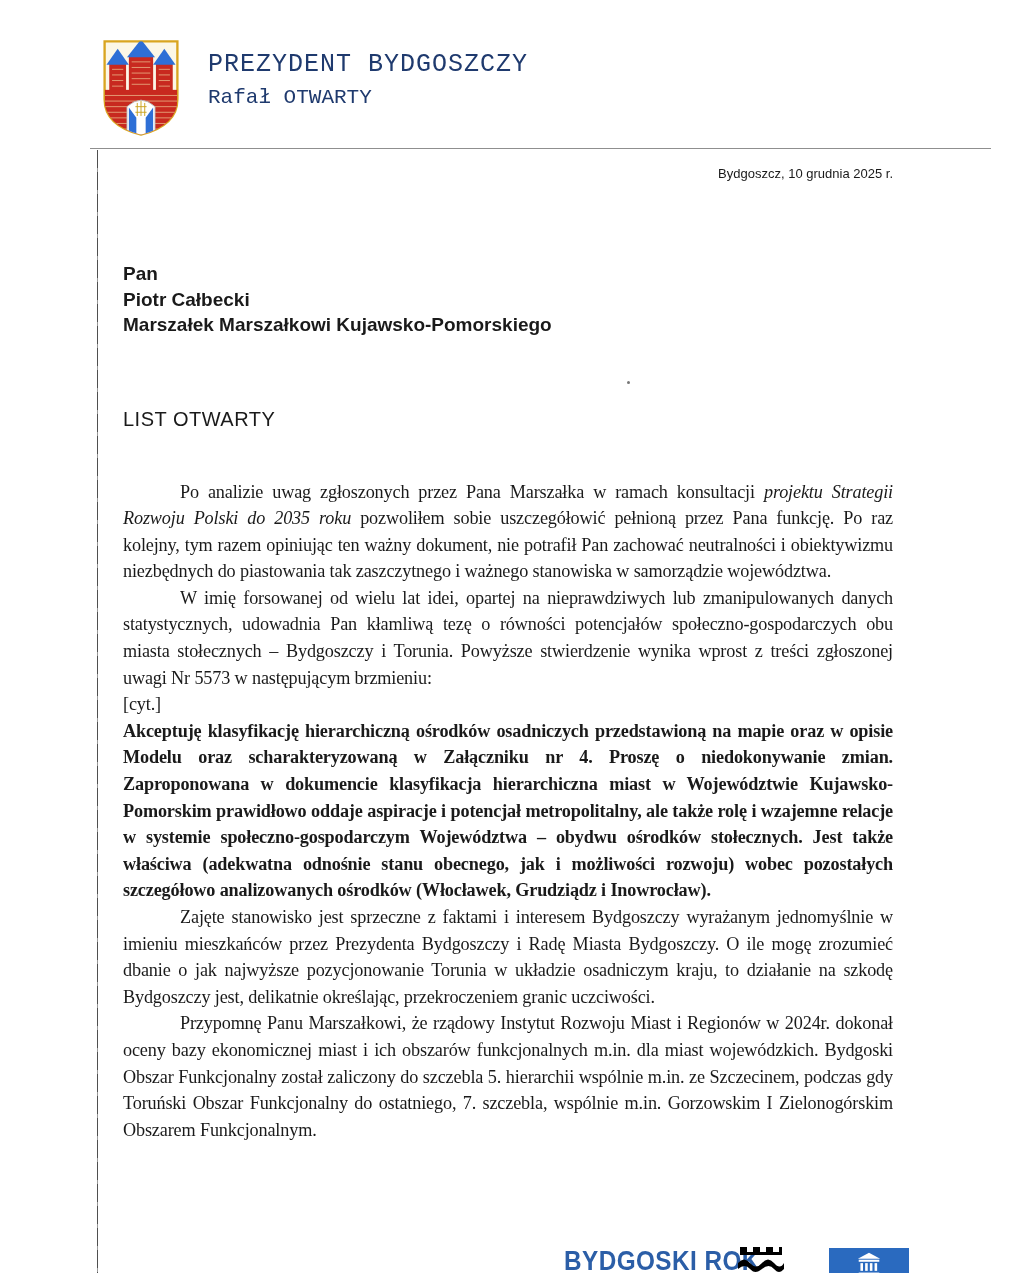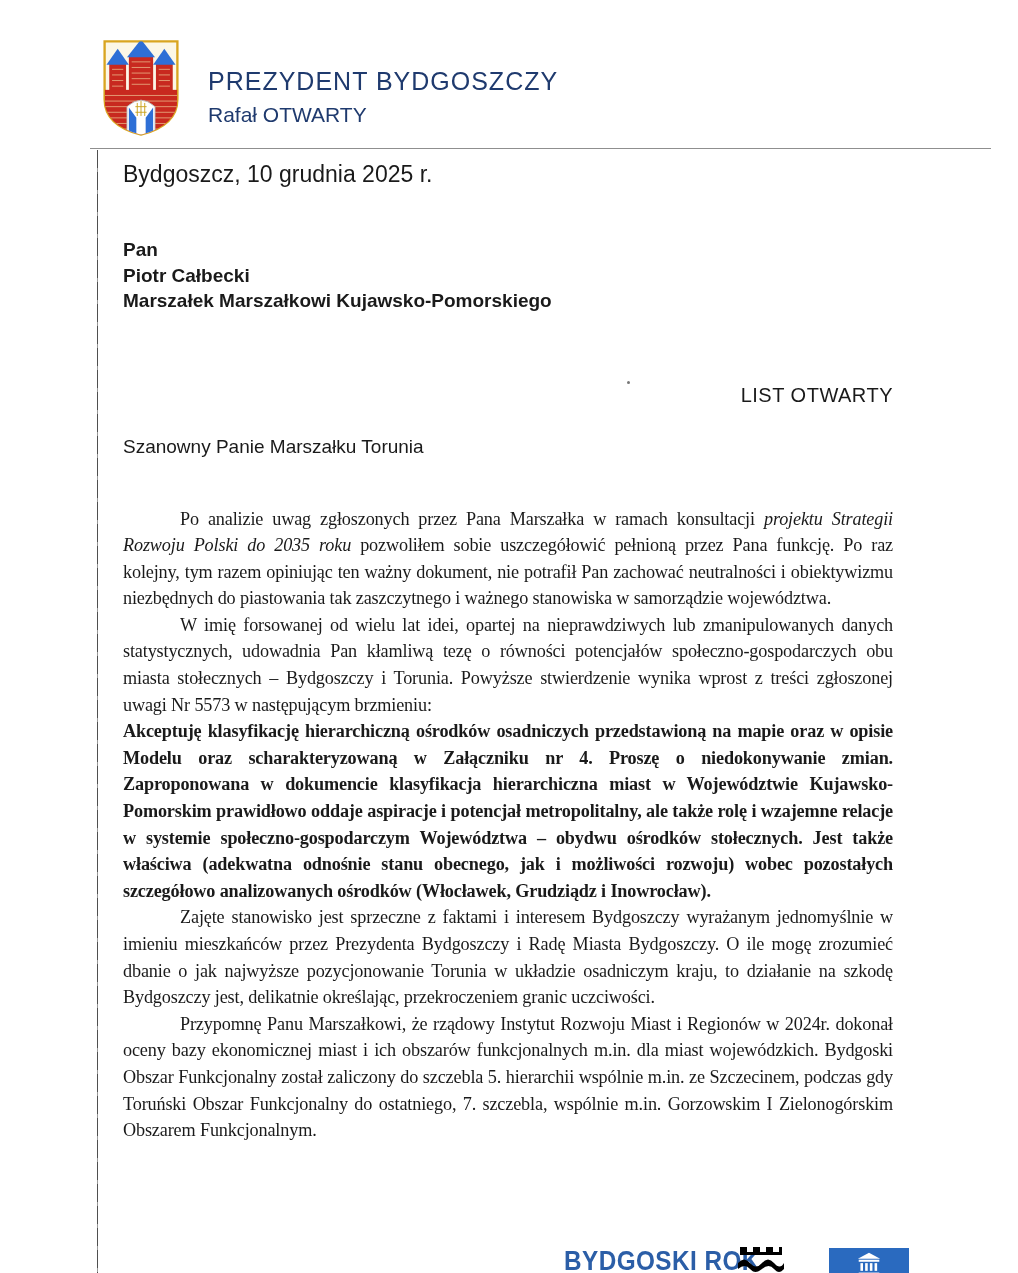--- a/index.html
+++ b/index.html
@@ -7,33 +7,33 @@
     position:relative;
     width:1018px;height:1273px;
     margin:0 auto;
     background:#ffffff;
     overflow:hidden;
     font-family:"Liberation Sans", sans-serif;
     color:#1a1a1a;
   }
   
   .coa{position:absolute;left:99px;top:36px;width:84px;height:104px;}
-  .lh-text{position:absolute;left:208px;top:67px;color:#1f3a6e;}
+  .lh-text{position:absolute;left:208px;top:50px;color:#1f3a6e;font-family:Liberation Mono, monospace;}
   .lh-office{font-size:25px;letter-spacing:1px;font-weight:400;}
   .lh-official{font-size:21px;margin-top:7px;font-weight:400;}
   .header-rule{position:absolute;left:90px;top:148px;width:901px;height:0;
     border-top:1.6px solid #8f8f8f;}
   .left-border{position:absolute;left:97px;top:150px;height:1123px;width:1.3px;
     background:repeating-linear-gradient(to bottom,#4f4f4f 0 18px,#9a9a9a 18px 22px);}
   .artifact-dot{position:absolute;left:627px;top:381px;width:3px;height:3px;border-radius:50%;background:#777;}
   
   .content{position:absolute;left:123px;top:161px;width:770px;}
-  .meta{font-size:23px;line-height:26px;}
-  .addressee{margin-top:50px;font-size:19px;line-height:25.5px;font-weight:700;}
-  .heading{margin-top:70px;text-align:right;font-size:20px;letter-spacing:0.5px;font-weight:400;}
+  .meta{font-size:13px;line-height:26px;text-align:right;}
+  .addressee{margin-top:74px;font-size:19px;line-height:25.5px;font-weight:700;}
+  .heading{margin-top:70px;text-align:left;font-size:20px;letter-spacing:0.5px;font-weight:400;}
   .greeting{margin-top:29px;font-size:19px;}
   .body-text{margin-top:48px;font-size:18.2px;line-height:26.6px;letter-spacing:-0.15px;
     text-align:justify;}
   .body-text p{margin:0;font-family:Liberation Serif, serif;}
   .indent{text-indent:57px;}
   .quote{font-weight:700;}
   .it{font-style:italic;}
   
   .footer-text{position:absolute;left:564px;top:1246px;
     font-size:27px;font-weight:700;color:#2b5ea7;letter-spacing:0.5px;
@@ -124,25 +124,25 @@
     </div>
 
     <div class="addressee">
       <div>Pan</div>
       <div>Piotr Całbecki</div>
       <div>Marszałek Marszałkowi Kujawsko-Pomorskiego</div>
     </div>
 
     <div class="heading">LIST OTWARTY</div>
 
-    <div class="greeting">Szanowny Panie Marszałku Torunia</div>
 
     <div class="body-text">
       <p class="indent"><span>Po analizie uwag zgłoszonych przez Pana Marszałka w ramach konsultacji </span><span class="it">projektu Strategii Rozwoju Polski do 2035 roku</span><span> pozwoliłem sobie uszczegółowić pełnioną przez Pana funkcję. Po raz kolejny, tym razem opiniując ten ważny dokument, nie potrafił Pan zachować neutralności i obiektywizmu niezbędnych do piastowania tak zaszczytnego i ważnego stanowiska w samorządzie województwa.</span></p>
       <p class="indent">W imię forsowanej od wielu lat idei, opartej na nieprawdziwych lub zmanipulowanych danych statystycznych, udowadnia Pan kłamliwą tezę o równości potencjałów społeczno-gospodarczych obu miasta stołecznych – Bydgoszczy i Torunia. Powyższe stwierdzenie wynika wprost z treści zgłoszonej uwagi Nr 5573 w następującym brzmieniu:</p>
+      <p>[cyt.]</p>
       <p class="quote">Akceptuję klasyfikację hierarchiczną ośrodków osadniczych przedstawioną na mapie oraz w opisie Modelu oraz scharakteryzowaną w Załączniku nr 4. Proszę o niedokonywanie zmian. Zaproponowana w dokumencie klasyfikacja hierarchiczna miast w Województwie Kujawsko-Pomorskim prawidłowo oddaje aspiracje i potencjał metropolitalny, ale także rolę i wzajemne relacje w systemie społeczno-gospodarczym Województwa – obydwu ośrodków stołecznych. Jest także właściwa (adekwatna odnośnie stanu obecnego, jak i możliwości rozwoju) wobec pozostałych szczegółowo analizowanych ośrodków (Włocławek, Grudziądz i Inowrocław).</p>
       <p class="indent">Zajęte stanowisko jest sprzeczne z faktami i interesem Bydgoszczy wyrażanym jednomyślnie w imieniu mieszkańców przez Prezydenta Bydgoszczy i Radę Miasta Bydgoszczy. O ile mogę zrozumieć dbanie o jak najwyższe pozycjonowanie Torunia w układzie osadniczym kraju, to działanie na szkodę Bydgoszczy jest, delikatnie określając, przekroczeniem granic uczciwości.</p>
       <p class="indent">Przypomnę Panu Marszałkowi, że rządowy Instytut Rozwoju Miast i Regionów w 2024r. dokonał oceny bazy ekonomicznej miast i ich obszarów funkcjonalnych m.in. dla miast wojewódzkich. Bydgoski Obszar Funkcjonalny został zaliczony do szczebla 5. hierarchii wspólnie m.in. ze Szczecinem, podczas gdy Toruński Obszar Funkcjonalny do ostatniego, 7. szczebla, wspólnie m.in. Gorzowskim I Zielonogórskim Obszarem Funkcjonalnym.</p>
     </div>
 
   </div>
 
   <div class="footer-text">BYDGOSKI ROK</div>
 
   <svg class="wave-icon" viewBox="0 0 46 42" xmlns="http://www.w3.org/2000/svg">

